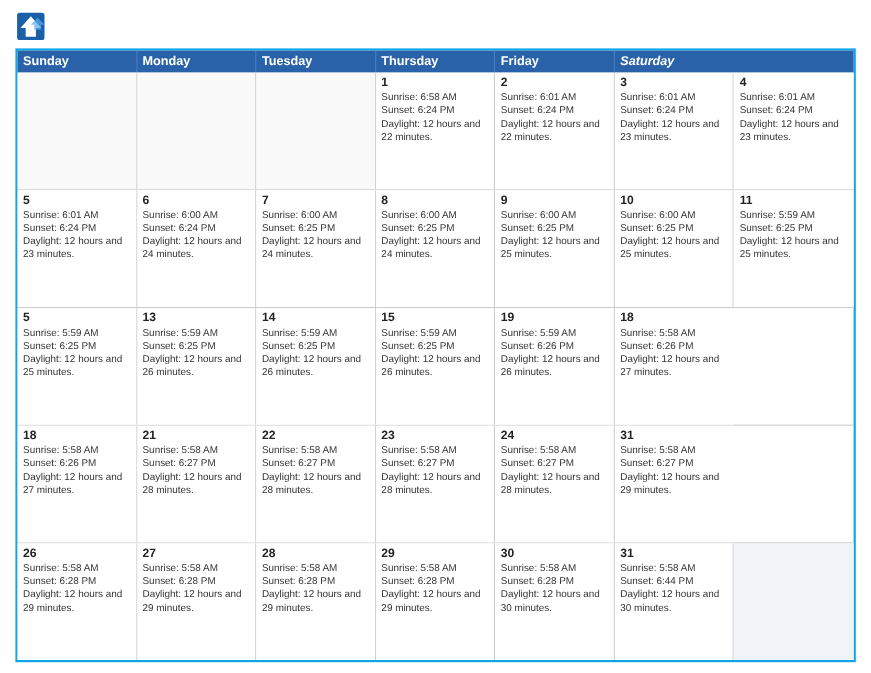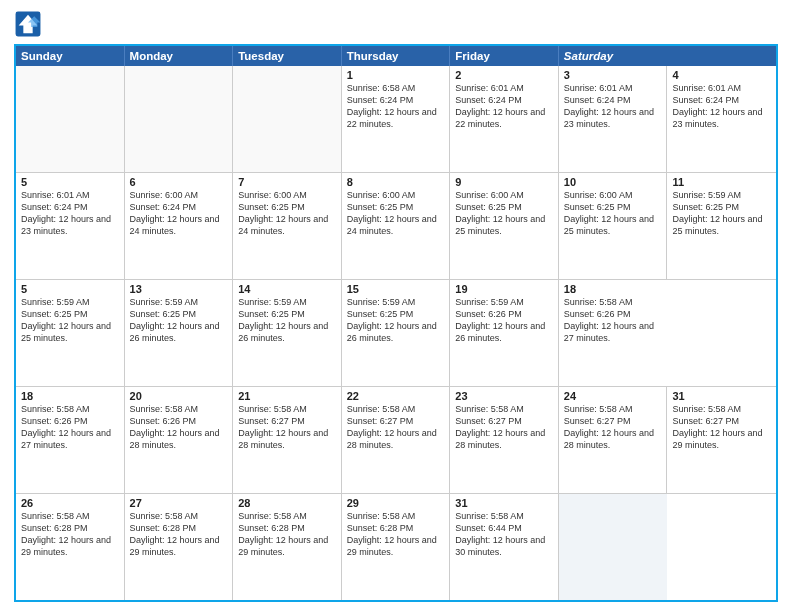--- a/index.html
+++ b/index.html
@@ -268,55 +268,48 @@
         </div>
         <div class="cal-week">
           <div class="cal-cell">
             <div class="day-num">18</div>
             <div class="cell-text">Sunrise: 5:58 AM
 Sunset: 6:26 PM
 Daylight: 12 hours
 and 27 minutes.</div>
           </div>
           <div class="cal-cell">
-            <div class="day-num">20</div>
-            <div class="cell-text">Sunrise: 5:58 AM
-Sunset: 6:26 PM
+            <div class="day-num">21</div>
+            <div class="cell-text">Sunrise: 5:58 AM
+Sunset: 6:27 PM
 Daylight: 12 hours
 and 28 minutes.</div>
           </div>
           <div class="cal-cell">
-            <div class="day-num">21</div>
+            <div class="day-num">22</div>
             <div class="cell-text">Sunrise: 5:58 AM
 Sunset: 6:27 PM
 Daylight: 12 hours
 and 28 minutes.</div>
           </div>
           <div class="cal-cell">
-            <div class="day-num">22</div>
+            <div class="day-num">23</div>
             <div class="cell-text">Sunrise: 5:58 AM
 Sunset: 6:27 PM
 Daylight: 12 hours
 and 28 minutes.</div>
           </div>
           <div class="cal-cell">
-            <div class="day-num">23</div>
+            <div class="day-num">24</div>
             <div class="cell-text">Sunrise: 5:58 AM
 Sunset: 6:27 PM
 Daylight: 12 hours
 and 28 minutes.</div>
           </div>
           <div class="cal-cell">
-            <div class="day-num">24</div>
-            <div class="cell-text">Sunrise: 5:58 AM
-Sunset: 6:27 PM
-Daylight: 12 hours
-and 28 minutes.</div>
-          </div>
-          <div class="cal-cell">
             <div class="day-num">31</div>
             <div class="cell-text">Sunrise: 5:58 AM
 Sunset: 6:27 PM
 Daylight: 12 hours
 and 29 minutes.</div>
           </div>
         </div>
         <div class="cal-week">
           <div class="cal-cell">
             <div class="day-num">26</div>
@@ -338,20 +331,27 @@
 Sunset: 6:28 PM
 Daylight: 12 hours
 and 29 minutes.</div>
           </div>
           <div class="cal-cell">
             <div class="day-num">29</div>
             <div class="cell-text">Sunrise: 5:58 AM
 Sunset: 6:28 PM
 Daylight: 12 hours
 and 29 minutes.</div>
+          </div>
+          <div class="cal-cell">
+            <div class="day-num">30</div>
+            <div class="cell-text">Sunrise: 5:58 AM
+Sunset: 6:28 PM
+Daylight: 12 hours
+and 30 minutes.</div>
           </div>
           <div class="cal-cell">
             <div class="day-num">31</div>
             <div class="cell-text">Sunrise: 5:58 AM
 Sunset: 6:44 PM
 Daylight: 12 hours
 and 30 minutes.</div>
           </div>
           <div class="cal-cell empty shaded"></div>
         </div>

